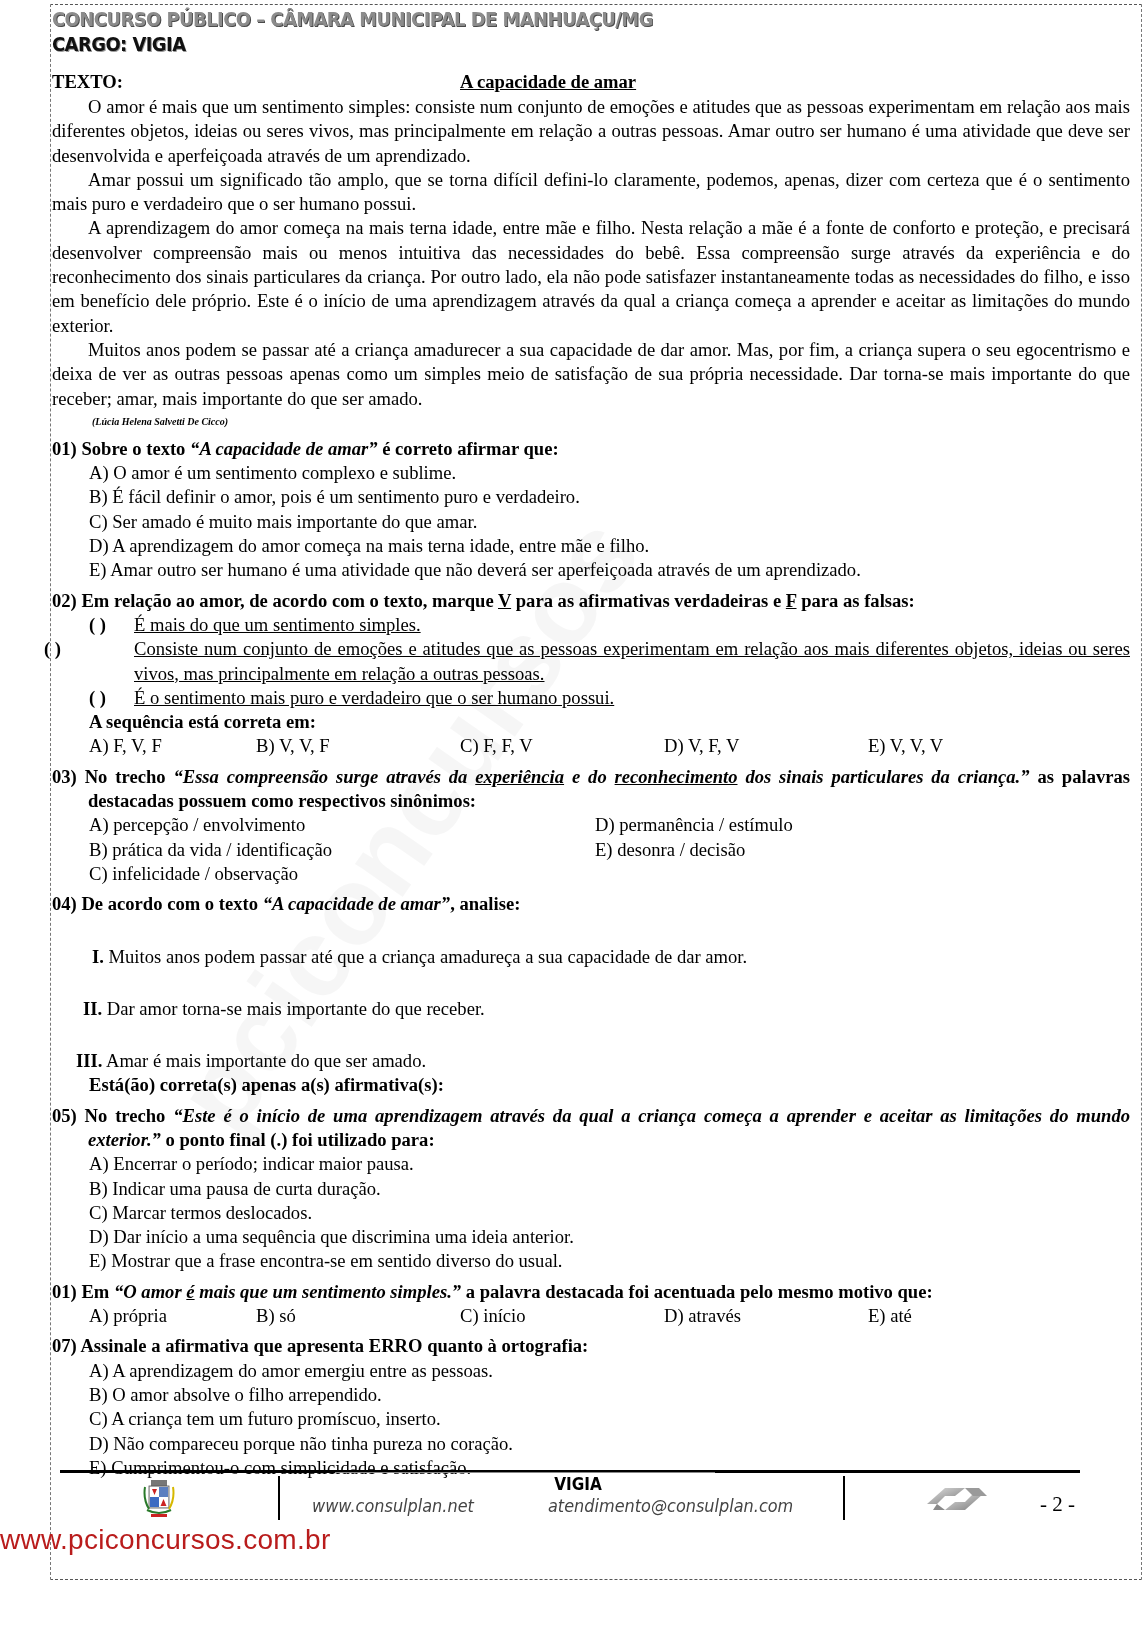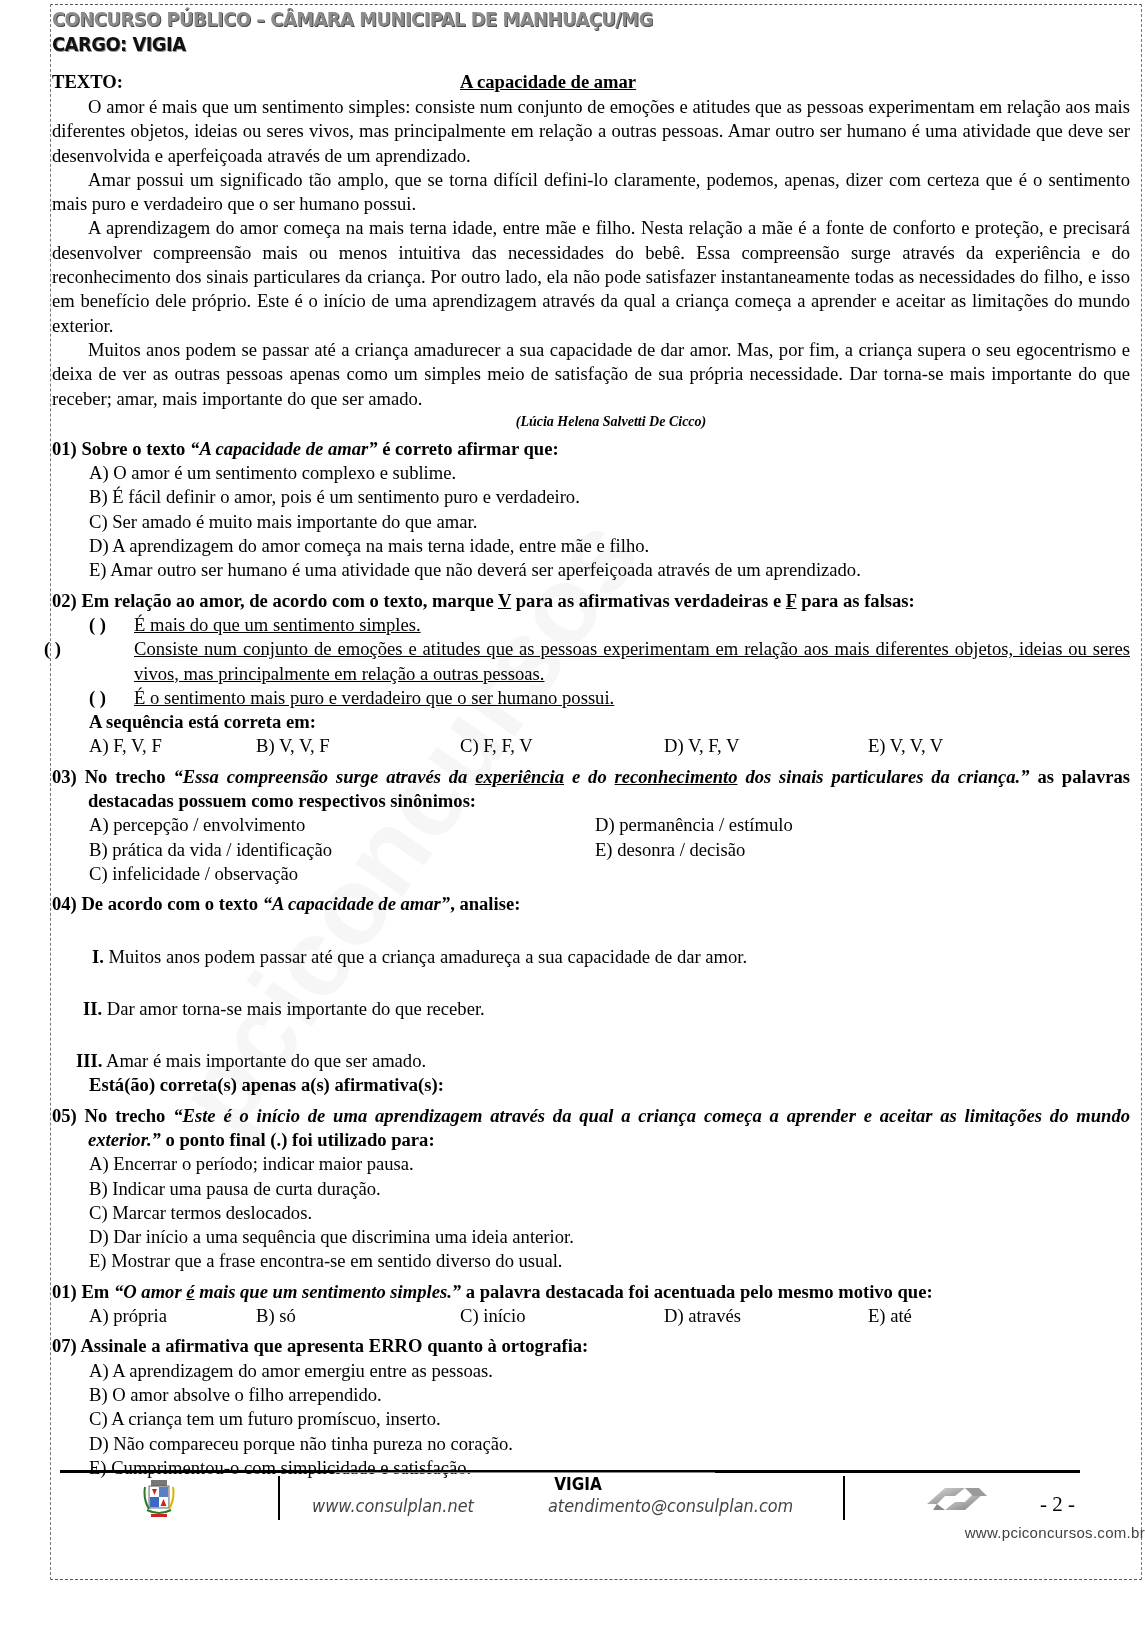--- a/index.html
+++ b/index.html
@@ -12,21 +12,21 @@
           font-weight: bold; font-size: 19.5px; color: #8c8c8c; letter-spacing: -0.6px;
           text-shadow: 1px 1px 0 #4a4a4a; transform: scaleX(0.92); transform-origin: left; }
   .hdr2 { position: absolute; left: 52px; top: 33px; font-family: "DejaVu Sans", sans-serif;
           font-weight: bold; font-size: 19.5px; color: #111; letter-spacing: -0.6px;
           text-shadow: 1px 1px 0 #999; transform: scaleX(0.92); transform-origin: left; }
   .content { position: absolute; left: 52px; top: 70px; width: 1078px; font-size: 18.6px; line-height: 24.3px; }
   .texto-row { position: relative; height: 25px; font-weight: bold; }
   .texto-label { position: absolute; left: 0; }
   .texto-title { position: absolute; left: 408px; text-decoration: underline; }
   p.par { margin: 0; text-align: justify; text-indent: 36px; }
-  .author { text-align: center; font-style: italic; font-weight: bold; font-size: 14px; line-height: 18px; margin-top: 2px; margin-left: 40px; }
+  .author { text-align: left; font-style: italic; font-weight: bold; font-size: 10px; line-height: 18px; margin-top: 2px; margin-left: 40px; }
   .q { margin-top: 6px; }
   .qhead { font-weight: bold; text-align: justify; padding-left: 36px; text-indent: -36px; }
   .qhead i { font-style: italic; }
   .opt { padding-left: 37px; }
   .vf { padding-left: 37px; position: relative; }
   .vf .paren { display: inline-block; width: 45px; font-weight: bold; }
   .vf-text { display: inline; text-decoration: underline; }
   .vf.long { padding-left: 82px; text-indent: -45px; text-align: justify; }
   .sub { padding-left: 37px; font-weight: bold; }
   .row5 { padding-left: 37px; display: flex; }
@@ -43,22 +43,22 @@
   .vsep.l { left: 278px; } .vsep.r { left: 843px; }
   .f-title { position: absolute; left: 478px; top: 1474px; width: 200px; text-align: center;
              font-family: "DejaVu Sans", sans-serif; font-weight: bold; font-size: 17px; transform: scaleX(0.9); }
   .f-site { position: absolute; left: 312px; top: 1496px; font-family: "DejaVu Sans", sans-serif;
             font-style: italic; font-size: 17.5px; color: #444; transform: scaleX(0.92); transform-origin: left; }
   .f-mail { position: absolute; left: 548px; top: 1496px; font-family: "DejaVu Sans", sans-serif;
             font-style: italic; font-size: 17.5px; color: #444; transform: scaleX(0.92); transform-origin: left; }
   .f-page { position: absolute; left: 1040px; top: 1492px; font-size: 21px; }
   .crest { position: absolute; left: 142px; top: 1479px; width: 34px; height: 40px; }
   .cons-logo { position: absolute; left: 925px; top: 1482px; width: 66px; height: 34px; }
-  .pci { position: absolute; left: 0; width: 1145px; top: 1524px; text-align: right;
-         font-family: "Liberation Sans", sans-serif; font-size: 15px; color: #404040; letter-spacing: 0.3px; }
+  .pci { position: absolute; left: 0; width: 1145px; top: 1524px; text-align: left;
+         font-family: "Liberation Sans", sans-serif; font-size: 28px; color: #b91c1c; letter-spacing: 0.3px; }
   .watermark { position: absolute; left: 150px; top: 1080px; font-family: "Liberation Sans", sans-serif;
                font-size: 110px; font-weight: bold; color: rgba(0,0,0,0.035); transform: rotate(-55deg);
                transform-origin: left top; white-space: nowrap; pointer-events: none; }
 </style>
 </head>
 <body>
 
 <div class="frame"></div>
 <div class="watermark">pciconcursos</div>
 

